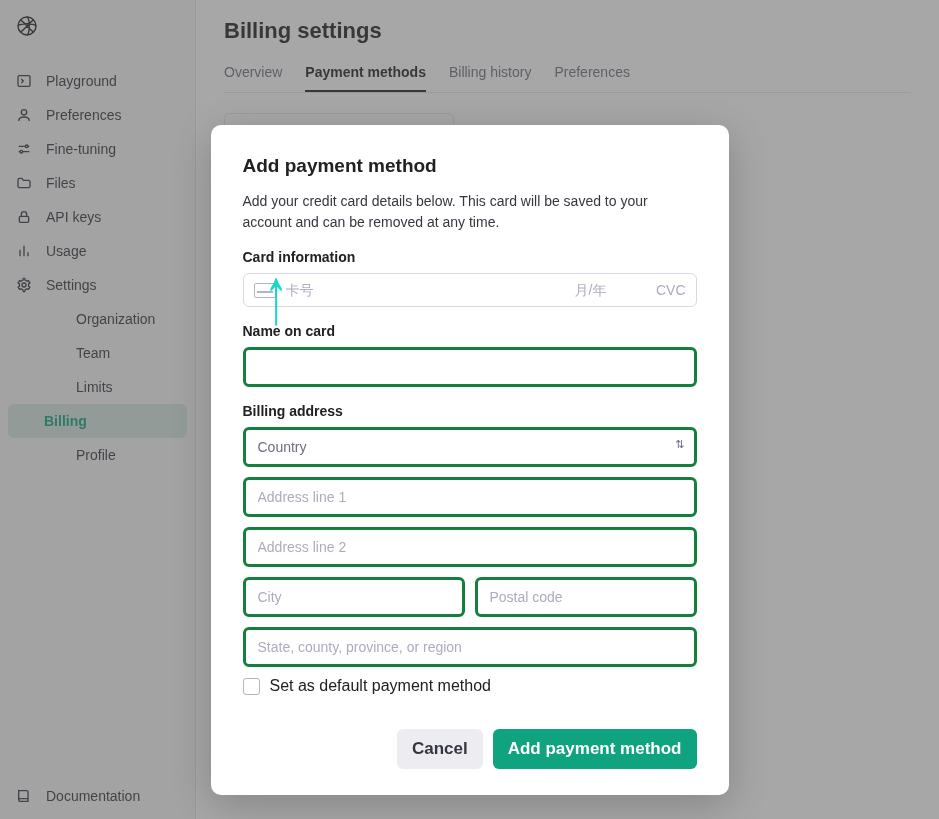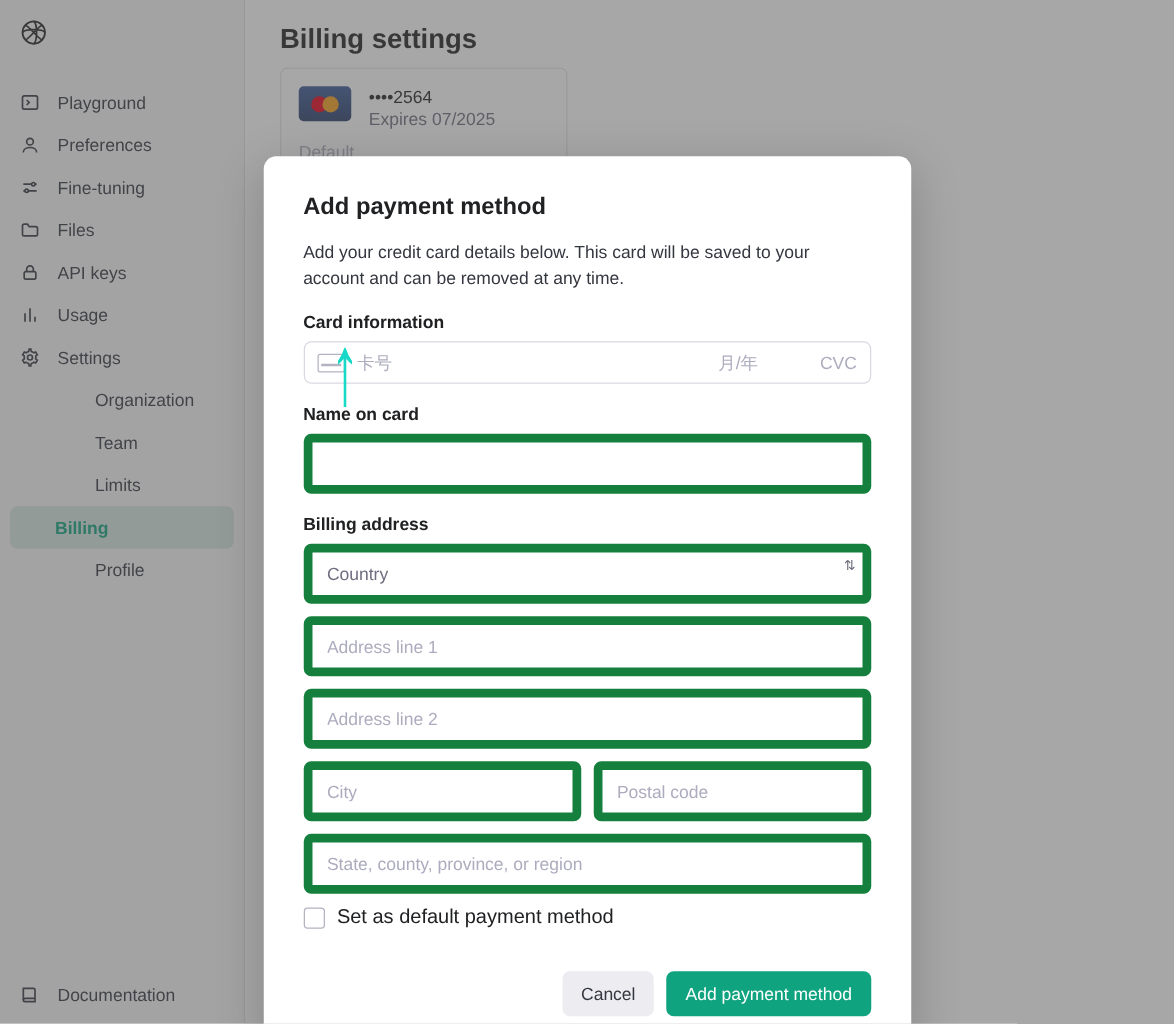--- a/index.html
+++ b/index.html
@@ -36,28 +36,28 @@
     .modal h2 { font-size:19px; font-weight:700; margin-bottom:14px; }
     .modal .desc { font-size:14px; color:#353740; line-height:1.5; margin-bottom:16px; }
     .field-label { font-size:14px; font-weight:600; margin-bottom:8px; display:block; }
     .stripe-row { display:flex; border:1px solid #d9d9e3; border-radius:6px; padding:8px 10px; align-items:center; margin-bottom:16px; }
     .stripe-row .card-icon { width:22px; height:15px; border:1px solid #b3b3c2; border-radius:2px; margin-right:10px; position:relative; }
     .stripe-row .card-icon::after{content:'';position:absolute;left:2px;right:2px;top:7px;height:2px;background:#b3b3c2;}
     .stripe-row input { border:none; outline:none; font-size:14px; background:transparent; }
     .stripe-row .num { flex:1; }
     .stripe-row .exp-in { width:55px; text-align:left; color:#999; }
     .stripe-row .cvc-in { width:42px; color:#6d28d9; margin-left:14px;text-align:right; }
-    .text-input, .select { width:100%; border:7px solid #15803d; border-radius:6px; padding:9px 12px; font-size:14px; outline:none; background:#fff; margin-bottom:10px; }
+    .text-input, .select { width:100%; border:3px solid #15803d; border-radius:6px; padding:9px 12px; font-size:14px; outline:none; background:#fff; margin-bottom:10px; }
     .select-wrap { position:relative; }
     .select-wrap .chev { position:absolute; right:12px; top:11px; color:#6e6e80; font-size:11px; pointer-events:none; }
     .row2 { display:flex; gap:10px; } .row2 .text-input { flex:1; }
     .checkbox-row { display:flex; gap:10px; align-items:center; }
     .checkbox { width:17px; height:17px; border:1.5px solid #b3b3c2; border-radius:3px; cursor:pointer; }
     .modal-footer { display:flex; justify-content:flex-end; gap:10px; margin-top:34px; }
-    .btn { border:none; border-radius:6px; padding:10px 15px; font-size:14px; font-weight:400; cursor:pointer; }
+    .btn { border:none; border-radius:6px; padding:10px 15px; font-size:17px; font-weight:700; cursor:pointer; }
     .btn.cancel { background:#ececf1; color:#353740; }
     .btn.primary { background:#10a37f; color:#fff; }
     ::placeholder { color:#acacbe; }
   </style>
 </head>
 <body>
 
 <div class="app">
   <aside class="sidebar">
     <div class="logo">
@@ -153,20 +153,26 @@
               <path d="M4 18a2 2 0 012-2h12"></path>
             </svg>
           </span>
           <span>Documentation</span>
         </div>
     </div>
   </aside>
 
   <main class="main">
     <h1 class="page-title">Billing settings</h1>
+    <div class="tabs">
+      <div class="tab">Overview</div>
+      <div class="tab active">Payment methods</div>
+      <div class="tab">Billing history</div>
+      <div class="tab">Preferences</div>
+    </div>
 
     <div class="card">
       <div class="cc">
         <div class="cc-icon"></div>
         <div>
           <div class="last4">••••2564</div>
           <div class="exp">Expires 07/2025</div>
         </div>
       </div>
       <div class="def">Default</div>

